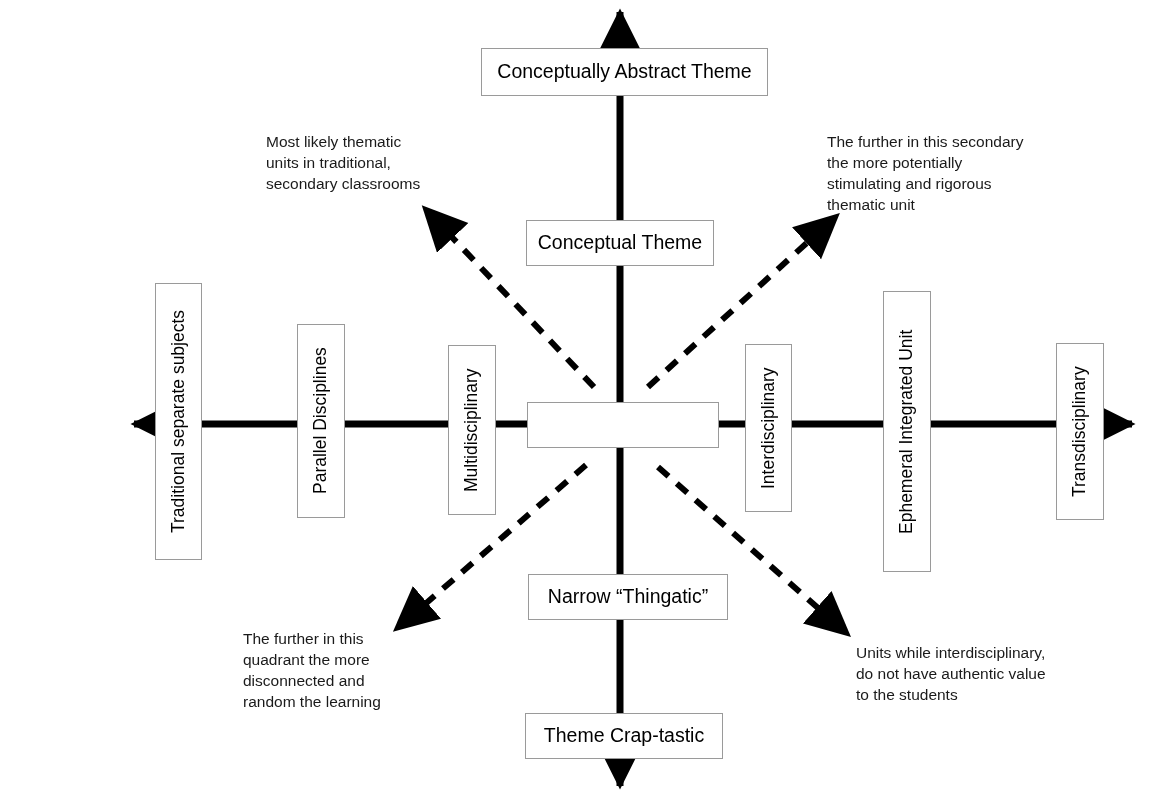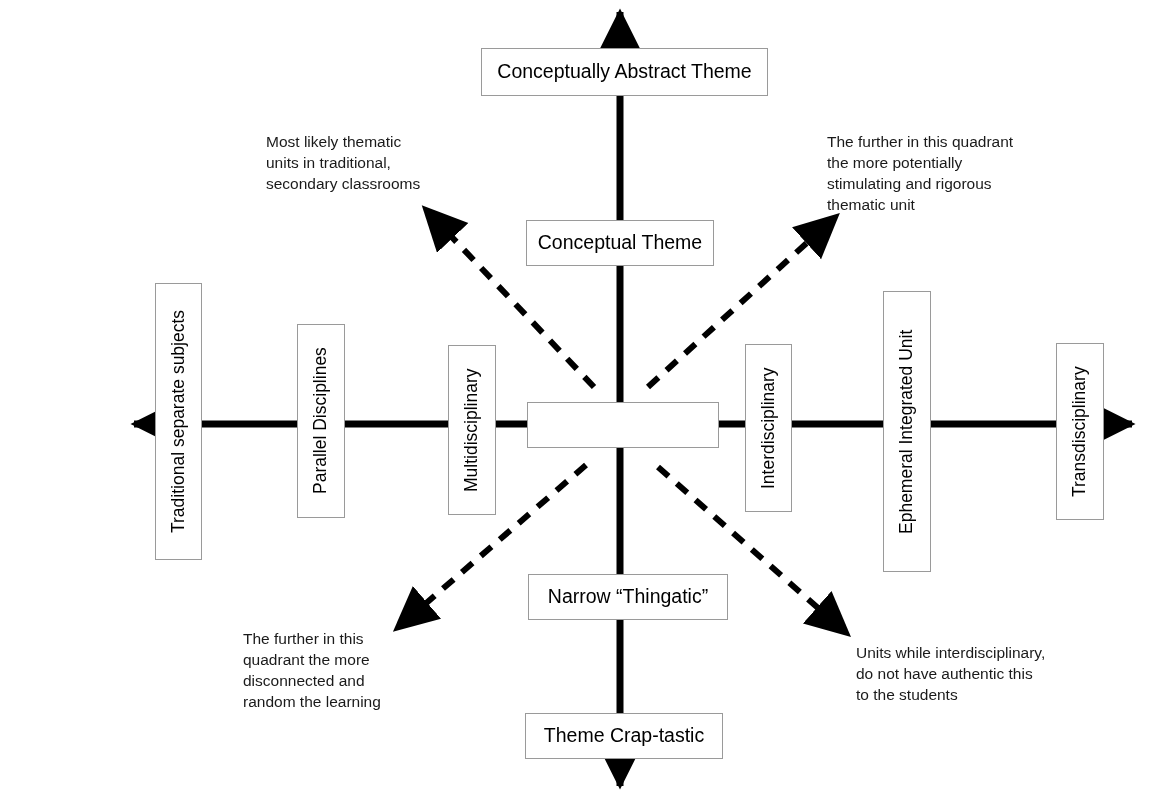--- a/index.html
+++ b/index.html
@@ -99,27 +99,27 @@
   <div class="node-box vertical" style="left:707px; top:344px; width:47px; height:168px;">Interdisciplinary</div>
 
   <div class="node-box vertical" style="left:845px; top:291px; width:48px; height:281px;">Ephemeral Integrated Unit</div>
 
   <div class="node-box vertical" style="left:1018px; top:343px; width:48px; height:177px;">Transdisciplinary</div>
 
   <div class="annotation" style="left:228px; top:131px; width:200px;">Most likely thematic
 units in traditional,
 secondary classrooms</div>
 
-  <div class="annotation" style="left:789px; top:131px; width:240px;">The further in this quadrant
+  <div class="annotation" style="left:789px; top:131px; width:240px;">The further in this secondary
 the more potentially
 stimulating and rigorous
 thematic unit</div>
 
   <div class="annotation" style="left:205px; top:628px; width:200px;">The further in this
 quadrant the more
 disconnected and
 random the learning</div>
 
   <div class="annotation" style="left:818px; top:642px; width:240px;">Units while interdisciplinary,
-do not have authentic this
+do not have authentic value
 to the students</div>
 
 </div>
 
 </body></html>

